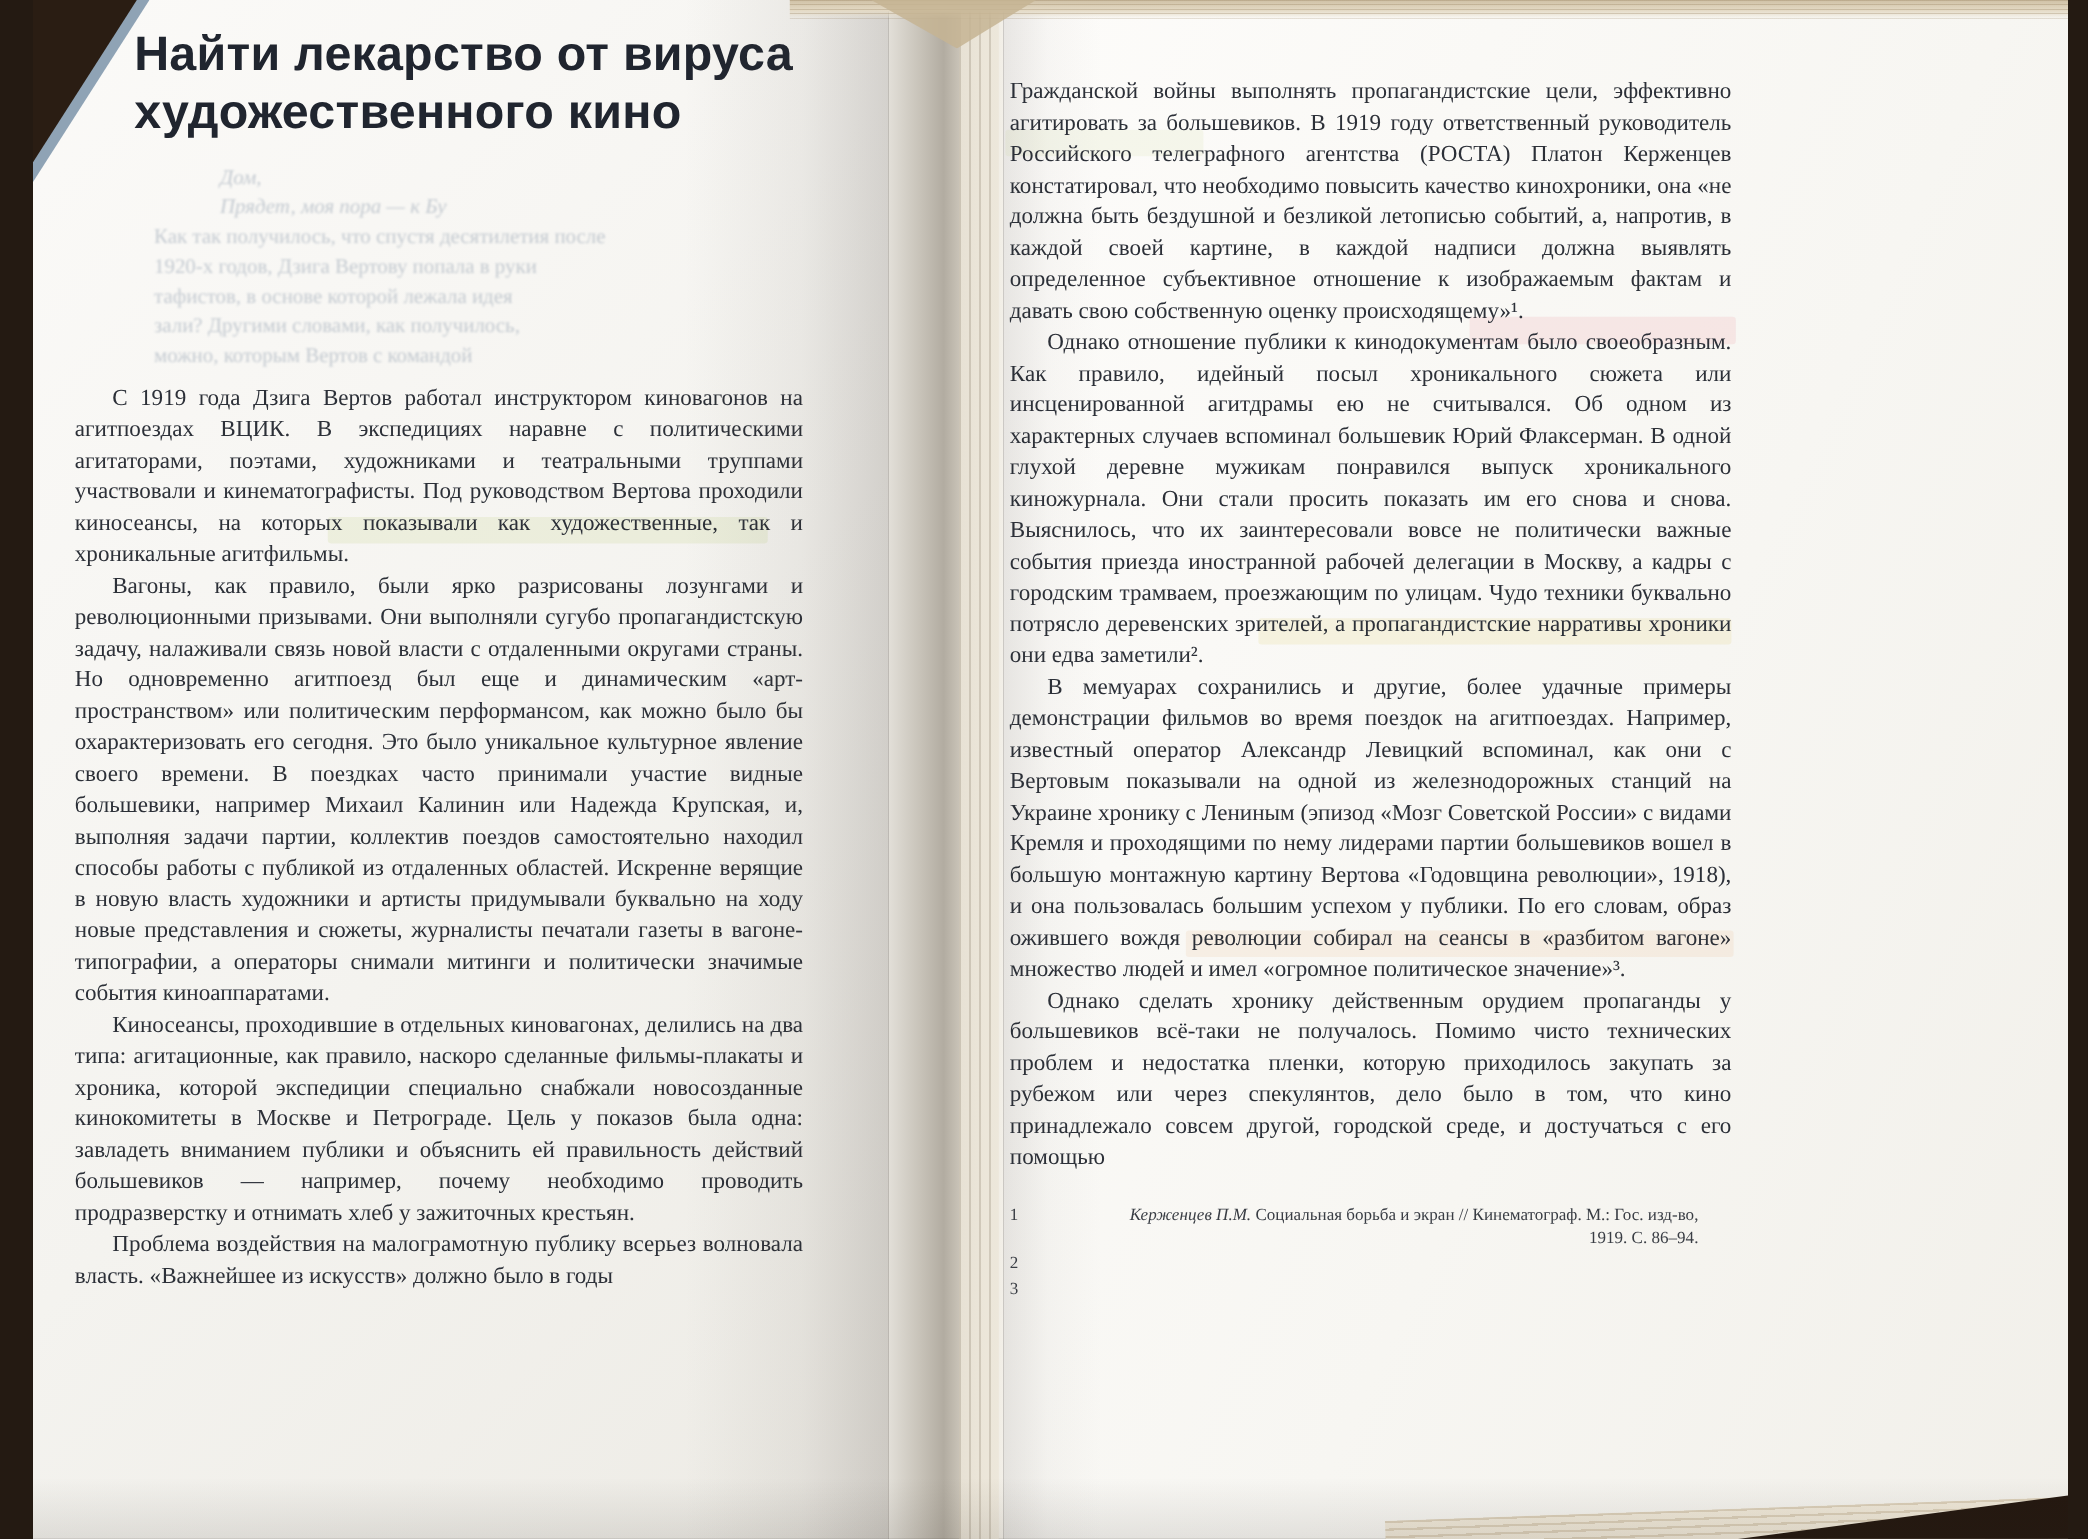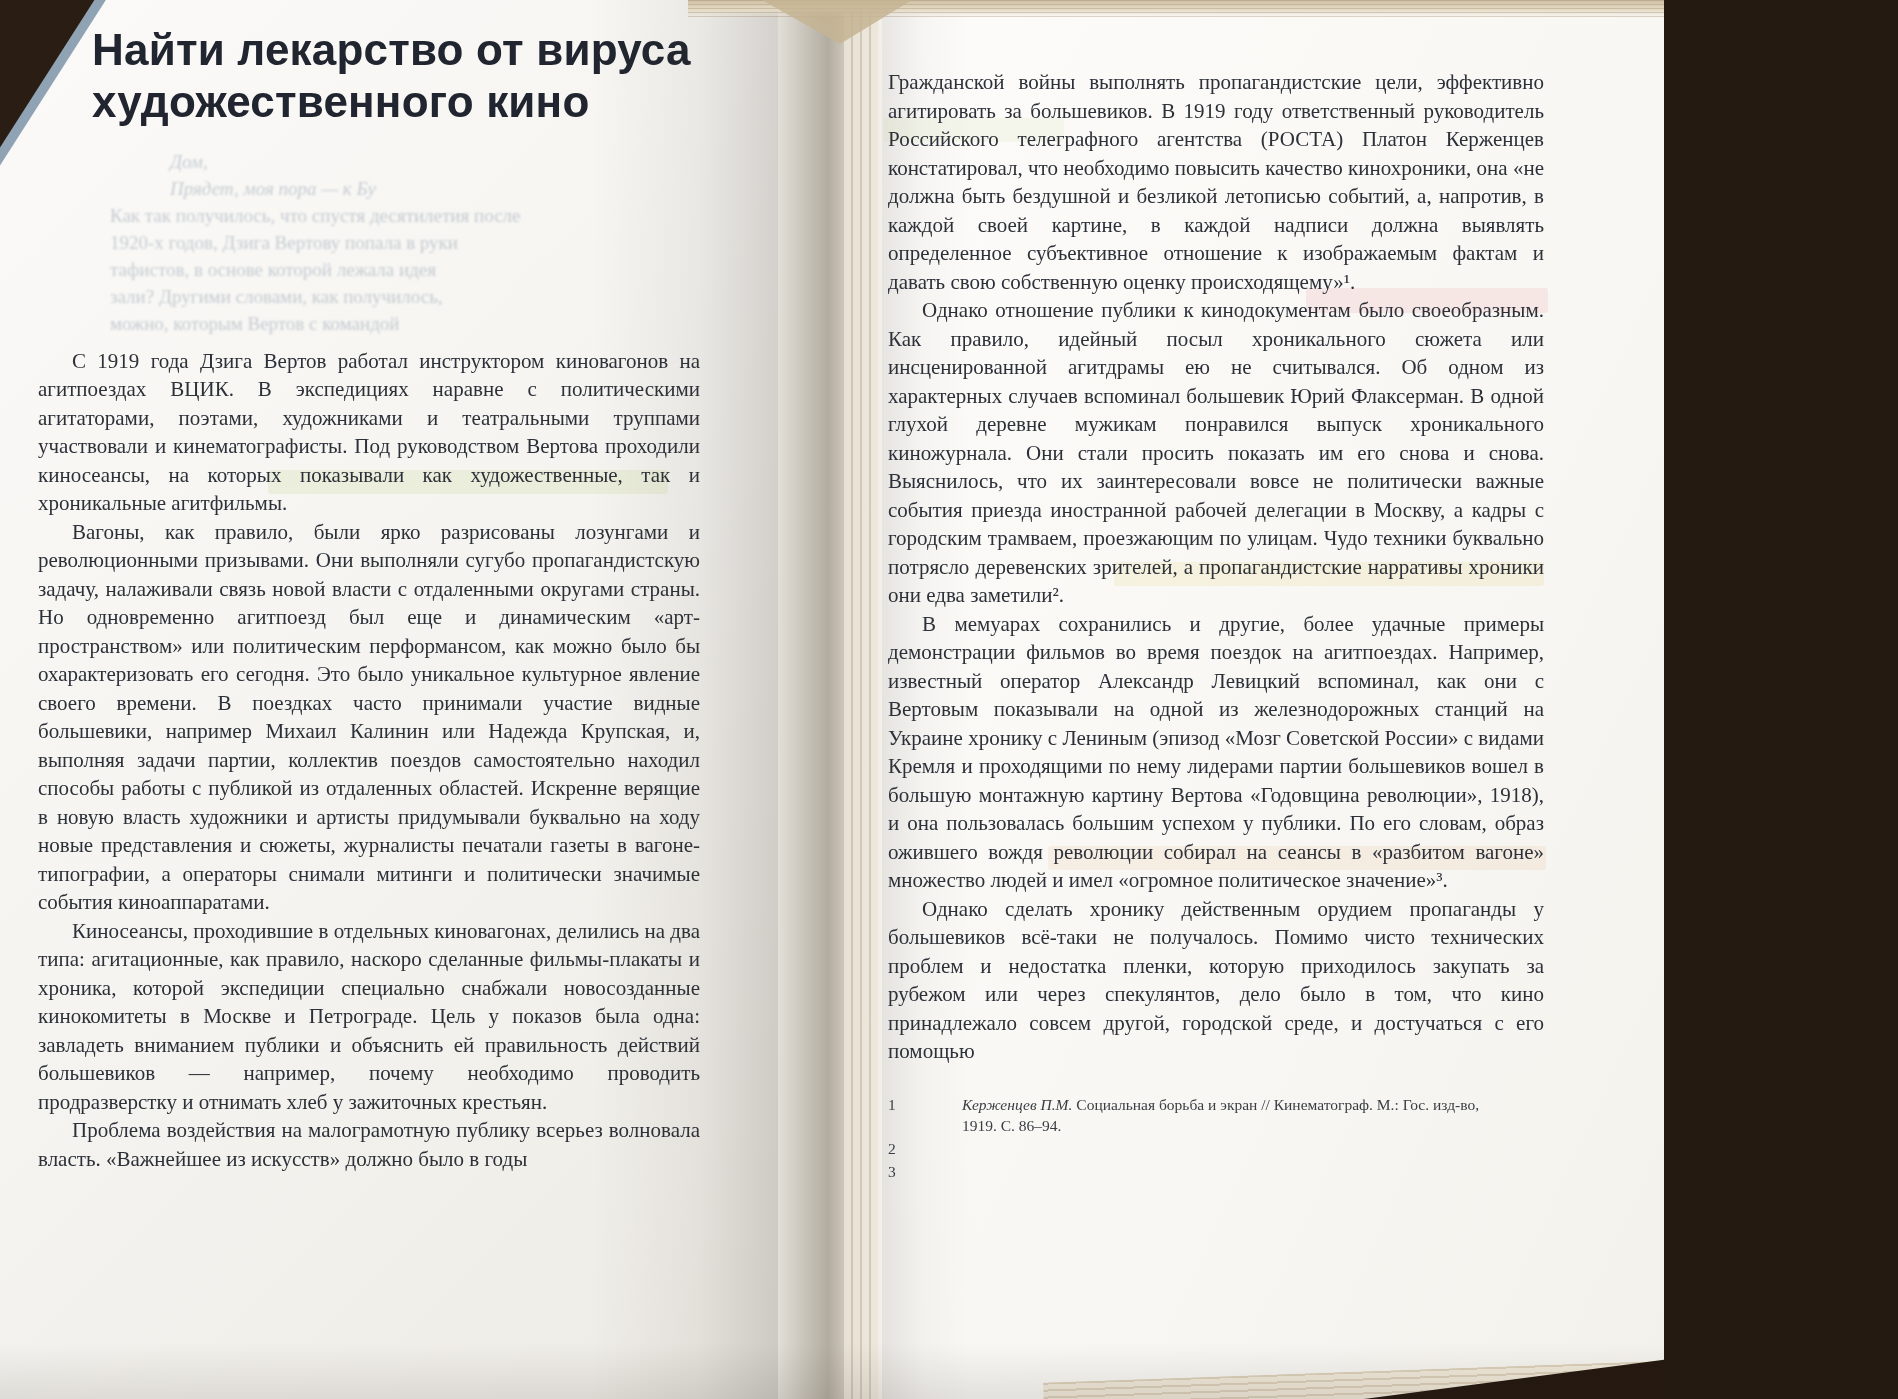--- a/index.html
+++ b/index.html
@@ -1,18 +1,18 @@
 <!DOCTYPE html>
 <html><head>
 <meta charset="utf-8">
 <style>
   html,body { margin:0; padding:0; background:#241a12; }
   .photo {
-    position:relative; width:1664px; height:1399px; overflow:hidden;
-    background:#241a12; font-family:"Liberation Serif", serif;
+    position:relative; width:1850px; height:1399px; overflow:hidden;
+    background:#241a12; font-family:"Liberation Serif", serif;margin-left:30px;
   }
 
   
   .page-left {
     position:absolute; left:0; top:0; width:778px; height:1399px;
     background:linear-gradient(135deg,#fbfaf8 0%, #f4f3ef 55%, #edebe5 100%);
   }
   .page-left::after {
     content:""; position:absolute; inset:0; pointer-events:none;
     background:linear-gradient(to right, rgba(0,0,0,0) 76%, rgba(70,60,50,0.07) 90%, rgba(58,48,40,0.18) 100%);
@@ -84,21 +84,21 @@
     text-align:justify;
   }
   .body p.indent { text-indent:34px; }
 
   
   .right-content { position:absolute; left:6px; top:58px; width:656px; }
 
   .footnotes { margin-top:28px; }
   .footnote { display:flex; font-size:15.5px; line-height:21px; color:#393d44; margin-top:2px; }
   .fn-num { width:74px; flex:none; }
-  .fn-text { width:552px; text-align:left; }
+  .fn-text { width:552px; text-align:right; }
   .fn-author { font-style:italic; }
 
   
   .hl { position:absolute; pointer-events:none; border-radius:3px; }
   .hl-l1 { left:268px; top:470px; width:400px; height:24px; background:rgba(188,206,110,.16); }
   .hl-r1 { left:424px; top:288px; width:242px; height:25px; background:rgba(232,118,130,.13); }
   .hl-r2 { left:232px; top:562px; width:430px; height:24px; background:rgba(219,199,92,.15); }
   .hl-r3 { left:166px; top:846px; width:498px; height:24px; background:rgba(228,168,118,.13); }
   .hl-r4 { left:2px; top:118px; width:180px; height:24px; background:rgba(186,208,120,.10); }
 </style>

